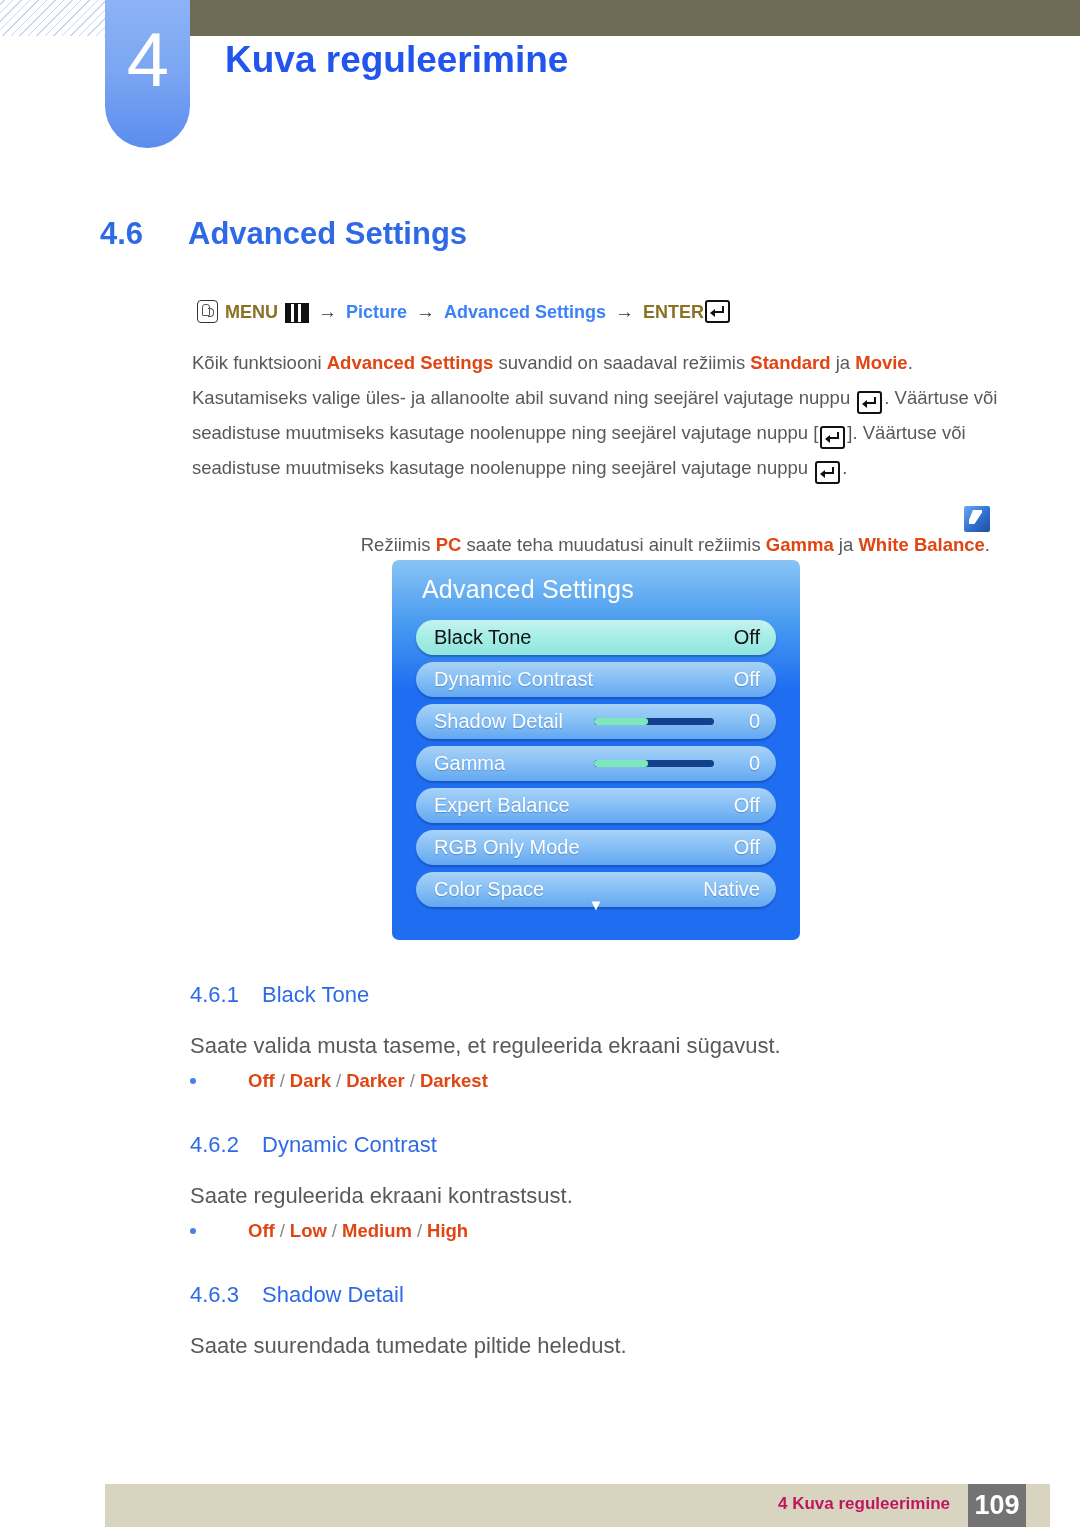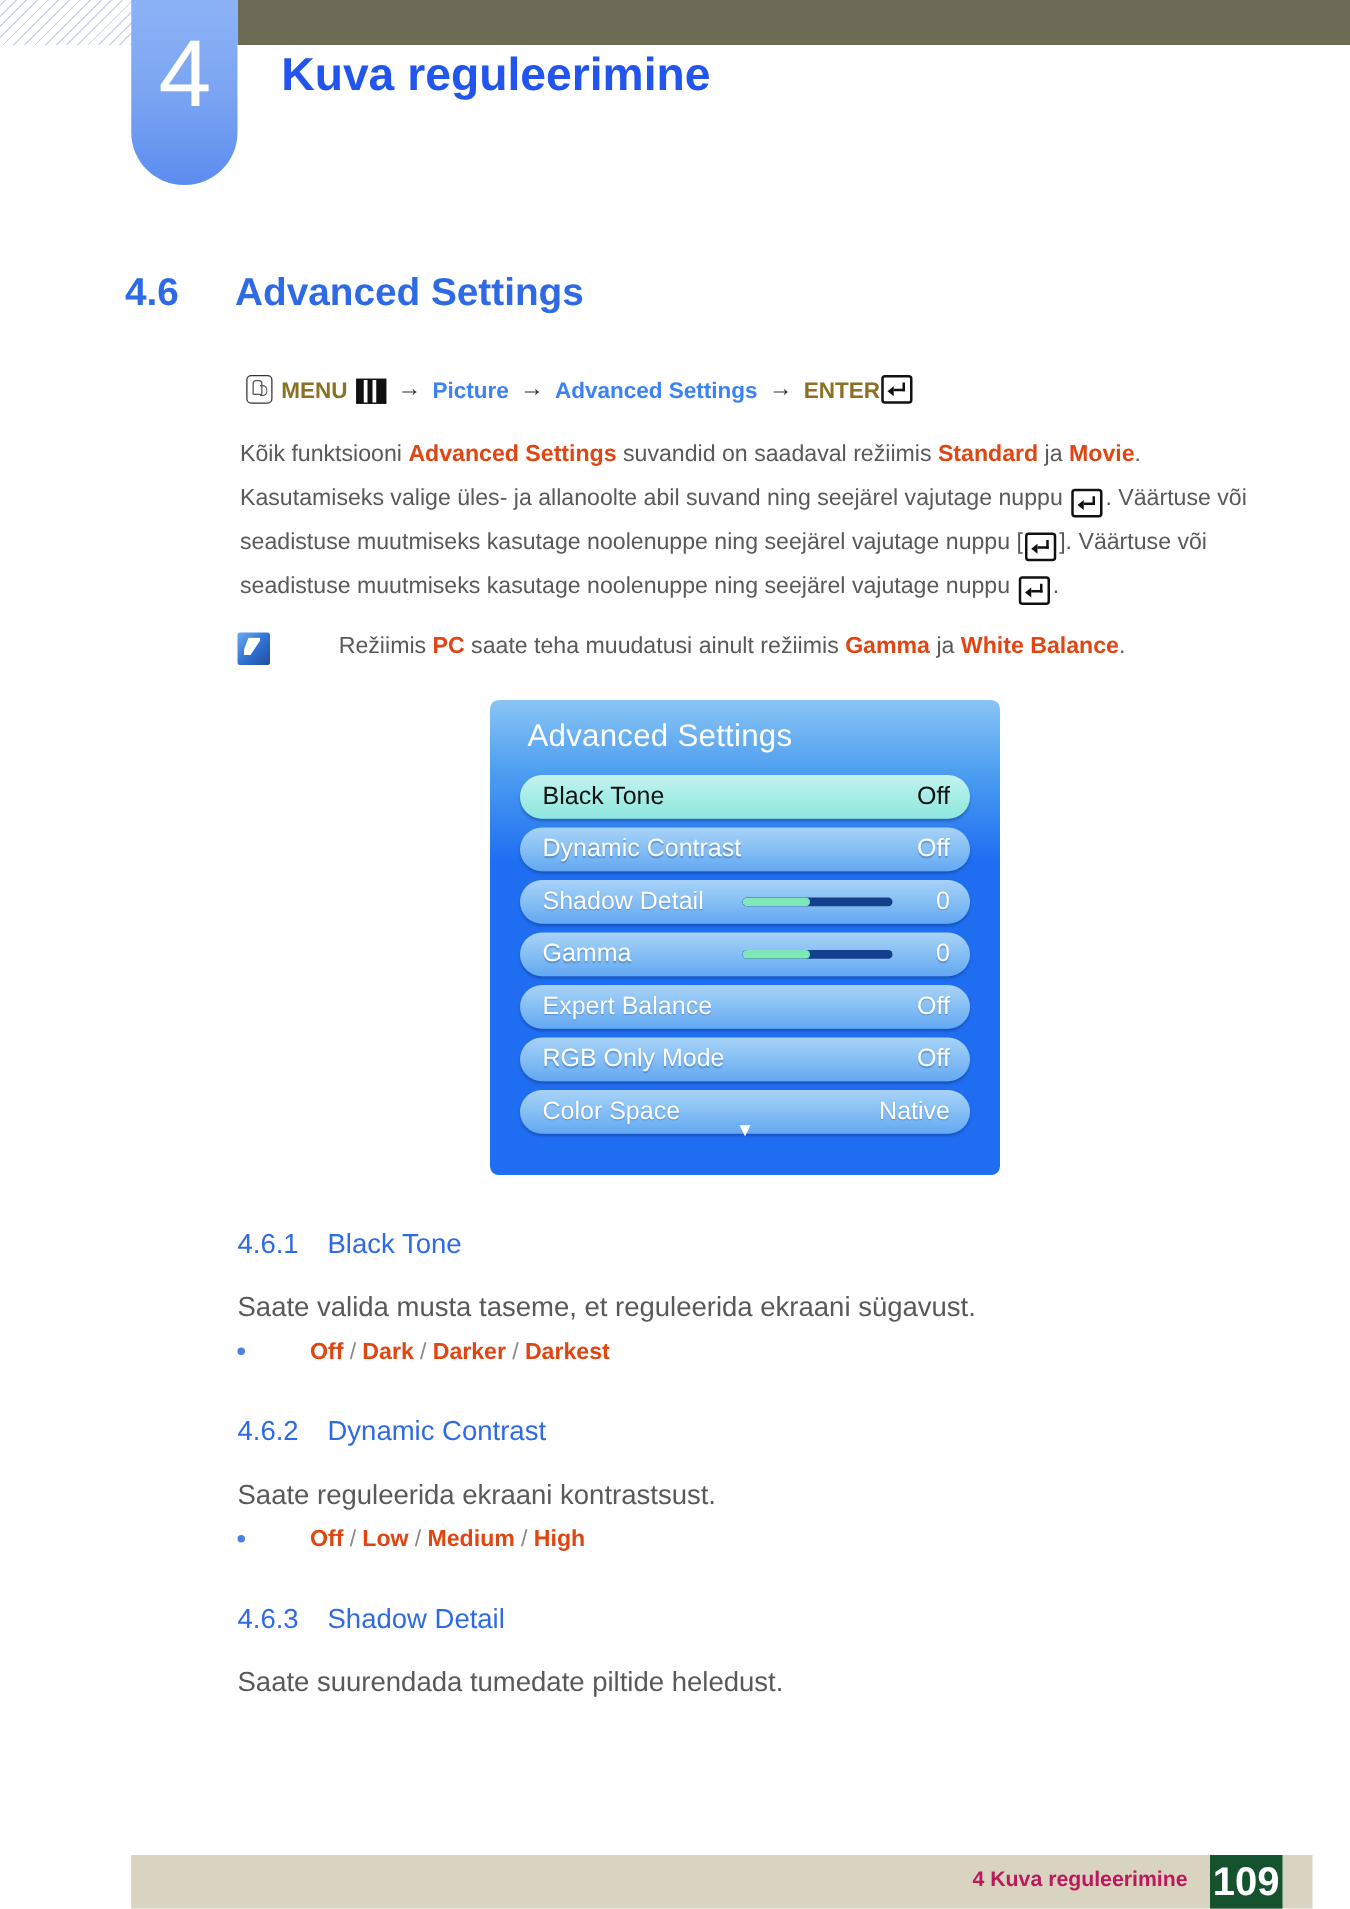--- a/index.html
+++ b/index.html
@@ -169,22 +169,23 @@
     color: #58595b;
   }
   .para .hl { color: #e04512; font-weight: bold; }
 
   
   .note {
     position: absolute;
     left: 190px; top: 503px;
     width: 800px;
     display: flex;
-    align-items: flex-start;
+    align-items: flex-end;
     gap: 0px;
+    flex-direction: column;
   }
   .note-icon {
     width: 26px; height: 26px;
     flex: 0 0 26px;
     background: linear-gradient(135deg, #6aa9f0 0%, #2f6fd0 55%, #1f4e9c 100%);
     position: relative;
     border-radius: 2px;
     margin-top: 3px;
   }
   .note-icon::before {
@@ -337,23 +338,23 @@
     right: 130px; top: 1494px;
     font-size: 17px;
     font-weight: bold;
     color: #be185d;
     white-space: nowrap;
   }
   .footer-page {
     position: absolute;
     left: 968px; top: 1484px;
     width: 58px; height: 43px;
-    background: #14532d;
-    color: #ffffff;
-    font-size: 32px;
+    background: #737373;
+    color: #ffffff;
+    font-size: 27px;
     font-weight: bold;
     display: flex;
     align-items: center;
     justify-content: center;
   }
 </style>
 </head>
 <body>
 
 <div class="hatch"></div>

